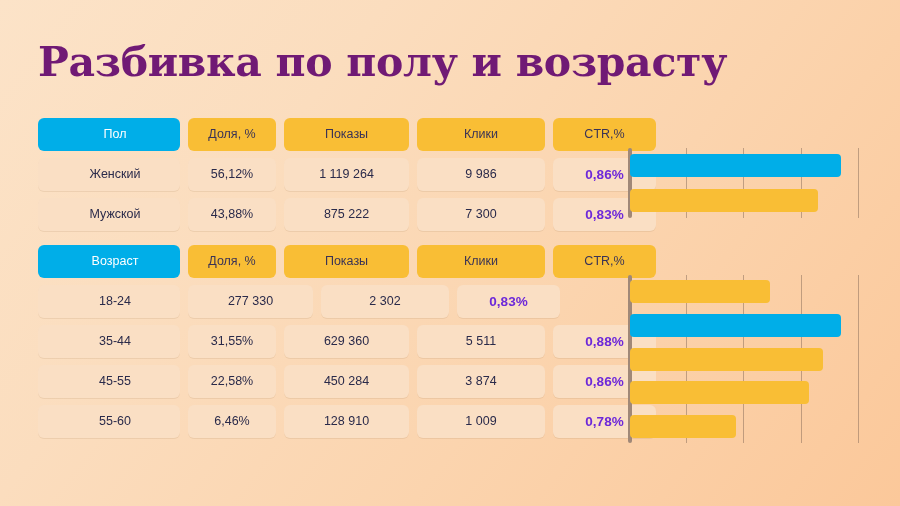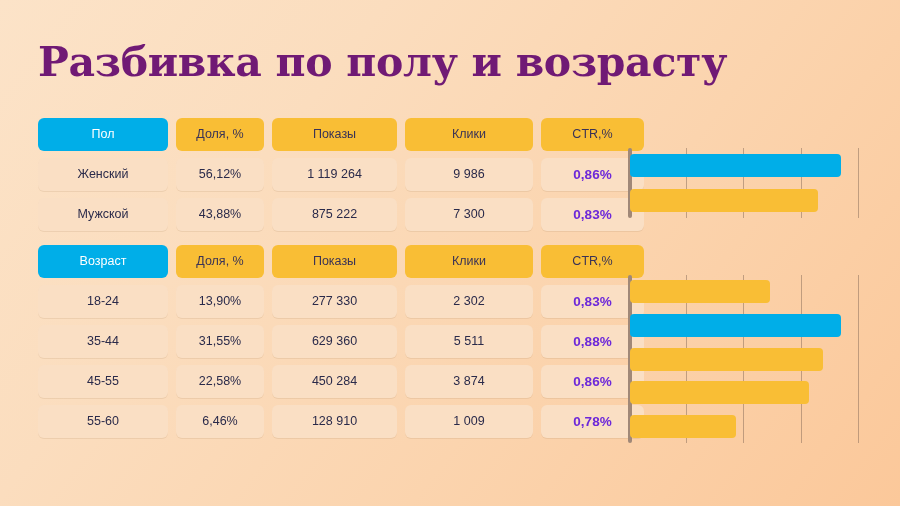--- a/index.html
+++ b/index.html
@@ -27,21 +27,21 @@
     border-radius:6px;font-size:12.5px;color:#2A2A4A;
     background:#FADFC4;
     box-shadow:0 1px 0 rgba(180,140,100,.18);
     overflow:hidden;white-space:nowrap;
   }
   .hdr .cell{
     color:#3A3356;font-weight:normal;font-size:12.5px;
     background:#F9BE35;box-shadow:none;
   }
   .hdr .cell.accent{background:#00AEE8;color:#FFFFFF;}
-  .c0{width:130px;}
+  .c0{width:130px;padding-left:12px;}
   .c1{width:88px;}
   .c2{width:125px;}
   .c3{width:128px;}
   .c4{width:103px;}
   .ctr{font-weight:bold;font-size:13.5px;color:#6d28d9;}
 
   
   .chart{position:absolute;}
   .grid{position:absolute;top:0;bottom:0;width:1px;background:rgba(120,95,80,.45);}
   .axis{position:absolute;left:0;top:0;bottom:0;width:4px;background:#A08878;border-radius:2px;}
@@ -82,21 +82,20 @@
   <div class="table" style="left:38px;top:245px;">
     <div class="row hdr">
       <div class="cell c0 accent">Возраст</div>
       <div class="cell c1">Доля, %</div>
       <div class="cell c2">Показы</div>
       <div class="cell c3">Клики</div>
       <div class="cell c4">CTR,%</div>
     </div>
     <div class="row">
       <div class="cell c0">18-24</div>
-      <div class="cell c1">13,90%</div>
       <div class="cell c2">277 330</div>
       <div class="cell c3">2 302</div>
       <div class="cell c4 ctr">0,83%</div>
     </div>
     <div class="row">
       <div class="cell c0">35-44</div>
       <div class="cell c1">31,55%</div>
       <div class="cell c2">629 360</div>
       <div class="cell c3">5 511</div>
       <div class="cell c4 ctr">0,88%</div>

